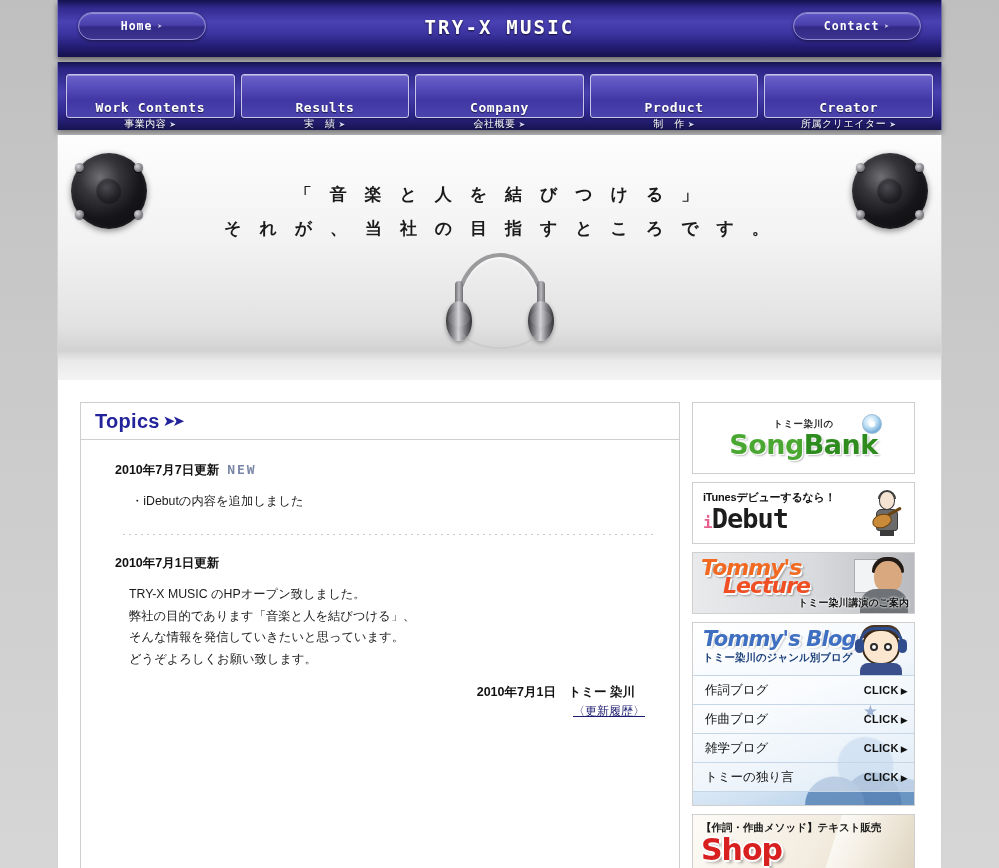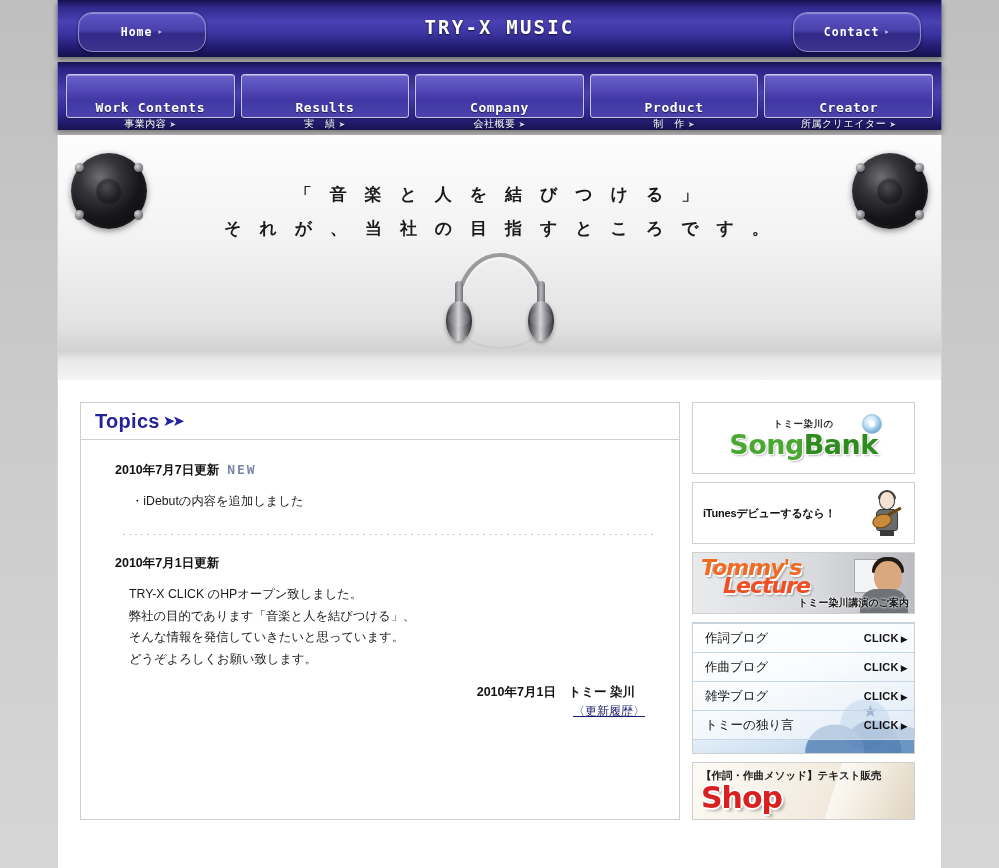--- a/index.html
+++ b/index.html
@@ -25,21 +25,21 @@
     box-shadow: 0 3px 5px rgba(0,0,0,.45);
   }
   .header-inner { position: relative; width: 100%; height: 100%; }
   .site-title {
     position: absolute; left: 0; right: 0; top: 16px; text-align: center;
     color: #ffffff; font-size: 19px; letter-spacing: 2.2px; font-weight: bold;
     font-family: "DejaVu Sans Mono", monospace;
     text-shadow: 0 1px 2px rgba(0,0,0,.7);
   }
   .pill {
-    position: absolute; top: 12px; width: 128px; height: 40px;
+    position: absolute; top: 12px; width: 128px; height: 28px;
     border-radius: 14px;
     background: linear-gradient(180deg,#5d55c4 0%,#4a41ac 45%,#312a86 55%,#3c348f 100%);
     border: 1px solid #8e89cf;
     box-shadow: inset 0 1px 1px rgba(255,255,255,.35), 0 1px 3px rgba(0,0,0,.5);
     color: #fff; font-size: 11.5px; font-weight: bold; letter-spacing: 1px;
     display: flex; align-items: center; justify-content: center; gap: 5px;
     font-family: "DejaVu Sans Mono", monospace; cursor: pointer;
   }
   .pill .arw { font-size: 8px; color: #cfcbe8; }
   .pill-home { left: 20px; }
@@ -433,21 +433,21 @@
             </div>
             <div class="t-item">・iDebutの内容を追加しました</div>
           </div>
 
           <div class="t-sep"></div>
 
           <div>
             <div class="t-date">
               <span>2010年7月1日更新</span>
             </div>
-            <div class="t-body-line">TRY-X CLICK のHPオープン致しました。</div>
+            <div class="t-body-line">TRY-X MUSIC のHPオープン致しました。</div>
             <div class="t-body-line">弊社の目的であります「音楽と人を結びつける」、</div>
             <div class="t-body-line">そんな情報を発信していきたいと思っています。</div>
             <div class="t-body-line">どうぞよろしくお願い致します。</div>
             <div class="t-sign">2010年7月1日　トミー 染川</div>
           </div>
 
           <div class="t-history">
             <a>〈更新履歴〉</a>
           </div>
         </div>
@@ -459,20 +459,21 @@
           <div class="song-stack">
             <div class="song-disc"></div>
             <div class="song-pre">トミー染川の</div>
             <div class="song-main"><span class="g1">Song</span><span class="g2">Bank</span></div>
           </div>
         </div>
 
         <div class="banner bn-debut">
           <div class="debut-text">
             <div class="debut-top">iTunesデビューするなら！</div>
+            <div class="debut-main"><span class="pinkdot">i</span><span>Debut</span></div>
           </div>
           <div class="guitar-man">
             <span class="gm-hair"></span>
               <span class="gm-head"></span>
               <span class="gm-body"></span>
             <span class="gm-neck"></span>
               <span class="gm-guitar"></span>
               <span class="gm-legs"></span>
           </div>
         </div>
@@ -487,20 +488,34 @@
           <div class="lect-tom">Tommy's</div>
           <div class="lect-lec">Lecture</div>
           <div class="lect-sub">トミー染川講演のご案内</div>
         </div>
 
         <div class="banner bn-blog">
           <div class="blog-art"></div>
           <div class="blog-silhouette"></div>
           <div class="blog-star">★</div>
 
+          <div class="blog-head">
+            <div class="blog-face">
+              <span class="bf-hair"></span>
+                <span class="bf-head"></span>
+              <span class="bf-eyeL"></span>
+                <span class="bf-eyeR"></span>
+              <span class="bf-hp-band"></span>
+                <span class="bf-hp-l"></span>
+                <span class="bf-hp-r"></span>
+              <span class="bf-body"></span>
+            </div>
+            <div class="blog-title">Tommy's Blog</div>
+            <div class="blog-sub">トミー染川のジャンル別ブログ</div>
+          </div>
 
           <div class="blog-rows">
             <div class="blog-row">
               <span class="lbl">作詞ブログ</span>
               <span class="clk"><span>CLICK</span><span class="tri">▶</span></span>
             </div>
             <div class="blog-row">
               <span class="lbl">作曲ブログ</span>
               <span class="clk"><span>CLICK</span><span class="tri">▶</span></span>
             </div>

